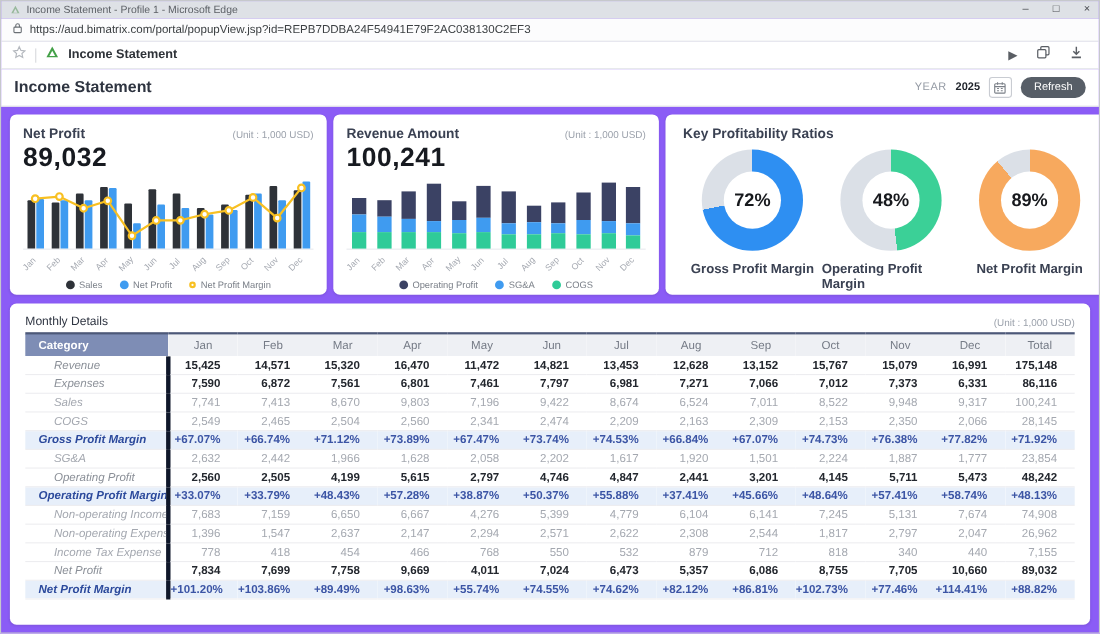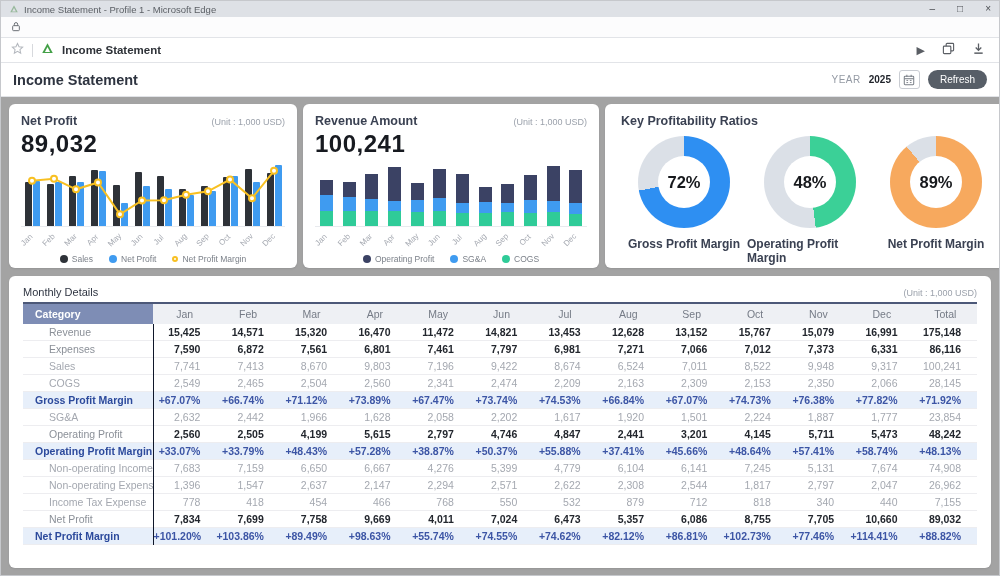--- a/index.html
+++ b/index.html
@@ -1,18 +1,18 @@
 <!DOCTYPE html>
 <html><head>
 <meta charset="utf-8">
 <style>
   * { box-sizing: border-box; margin: 0; padding: 0; }
   html,body { width:1000px; height:576px; }
   body { font-family: "Liberation Sans", sans-serif; background:#fff; }
-  .window { width:1000px; height:576px; border:1px solid #c6c8cc; background:#a3a3a3; overflow:hidden; display:flex; flex-direction:column; }
+  .window { width:1000px; height:576px; border:1px solid #c6c8cc; background:#8b5cf6; overflow:hidden; display:flex; flex-direction:column; }
 
   
   .titlebar { height:16px; background:#dee1e6; display:flex; align-items:center; padding:0 8px; flex:0 0 auto; }
   .titlebar .favicon { display:flex; margin-right:5px; opacity:.7; }
   .wintitle { font-size:9.5px; color:#5c6066; }
   .wincontrols { margin-left:auto; display:flex; gap:22px; align-items:center; }
   .wincontrols span { font-size:10px; color:#4a4d52; line-height:10px; cursor:default; }
   .urlbar { height:21px; background:#fcfcfd; border-bottom:1px solid #e2e4e8; display:flex; align-items:center; padding:0 10px; gap:6px; flex:0 0 auto; }
   .urltext { font-size:10.5px; color:#3c4043; }
   .bookmarkbar { height:25px; background:#fff; border-bottom:1px solid #e2e4e8; display:flex; align-items:center; padding:0 10px; gap:8px; flex:0 0 auto; }
@@ -66,21 +66,21 @@
 
   
   .table-card { flex:1; padding:8px 14px; display:flex; flex-direction:column; }
   .table-head { display:flex; justify-content:space-between; align-items:flex-end; margin:2px 0 4px; }
   .table-title { font-size:11px; font-weight:normal; color:#2f3542; }
   table { width:100%; border-collapse:collapse; table-layout:fixed; border-top:2px solid #4c5878; }
   th, td { font-size:10.5px; padding:2px 16px 2px 0; text-align:right; white-space:nowrap; overflow:hidden; }
   thead th { background:#eef0f4; color:#757b86; font-weight:normal; text-align:center; padding:4px 0; }
   thead th.cat-h { background:#7e8db5; color:#fff; font-weight:bold; text-align:left; padding-left:12px; width:130px; }
   tbody tr { border-bottom:1px solid #ededf0; }
-  td.lbl { text-align:left; color:#8b9098; padding-left:26px; border-right:1px solid #0f172a; }
+  td.lbl { text-align:left; color:#8b9098; padding-left:26px; border-right:4px solid #0f172a;font-style:italic; }
   tr.r-bold td { color:#23272e; font-weight:bold; }
   tr.r-bold td.lbl { color:#8b9098; font-weight:normal; }
   tr.r-plain td { color:#a4a8b0; }
   tr.r-margin { background:#e7effa; }
   tr.r-margin td { color:#3c55a5; font-weight:bold; }
   tr.r-margin td.lbl { color:#2c4a9c; padding-left:12px; }
 </style>
 </head>
 <body>
 
@@ -101,20 +101,21 @@
     </div>
   </div>
 
   <div class="urlbar">
     <span>
       <svg width="10" height="11" viewBox="0 0 12 13">
           <rect x="2" y="5.5" width="8" height="6" rx="1" fill="none" stroke="#6b7076" stroke-width="1.2"></rect>
           <path d="M4 5.5 V3.8 a2 2 0 0 1 4 0 V5.5" fill="none" stroke="#6b7076" stroke-width="1.2"></path>
         </svg>
     </span>
+    <span class="urltext">https://aud.bimatrix.com/portal/popupView.jsp?id=REPB7DDBA24F54941E79F2AC038130C2EF3</span>
   </div>
 
   <div class="bookmarkbar">
     <span>
       <svg width="13" height="13" viewBox="0 0 16 16">
           <path d="M8 1.8 L9.9 5.9 14.3 6.4 11 9.4 11.9 13.8 8 11.5 4.1 13.8 5 9.4 1.7 6.4 6.1 5.9 Z" fill="none" stroke="#b4b8be" stroke-width="1.3"></path>
         </svg>
     </span>
     <span class="bm-divider"></span>
     <span>

